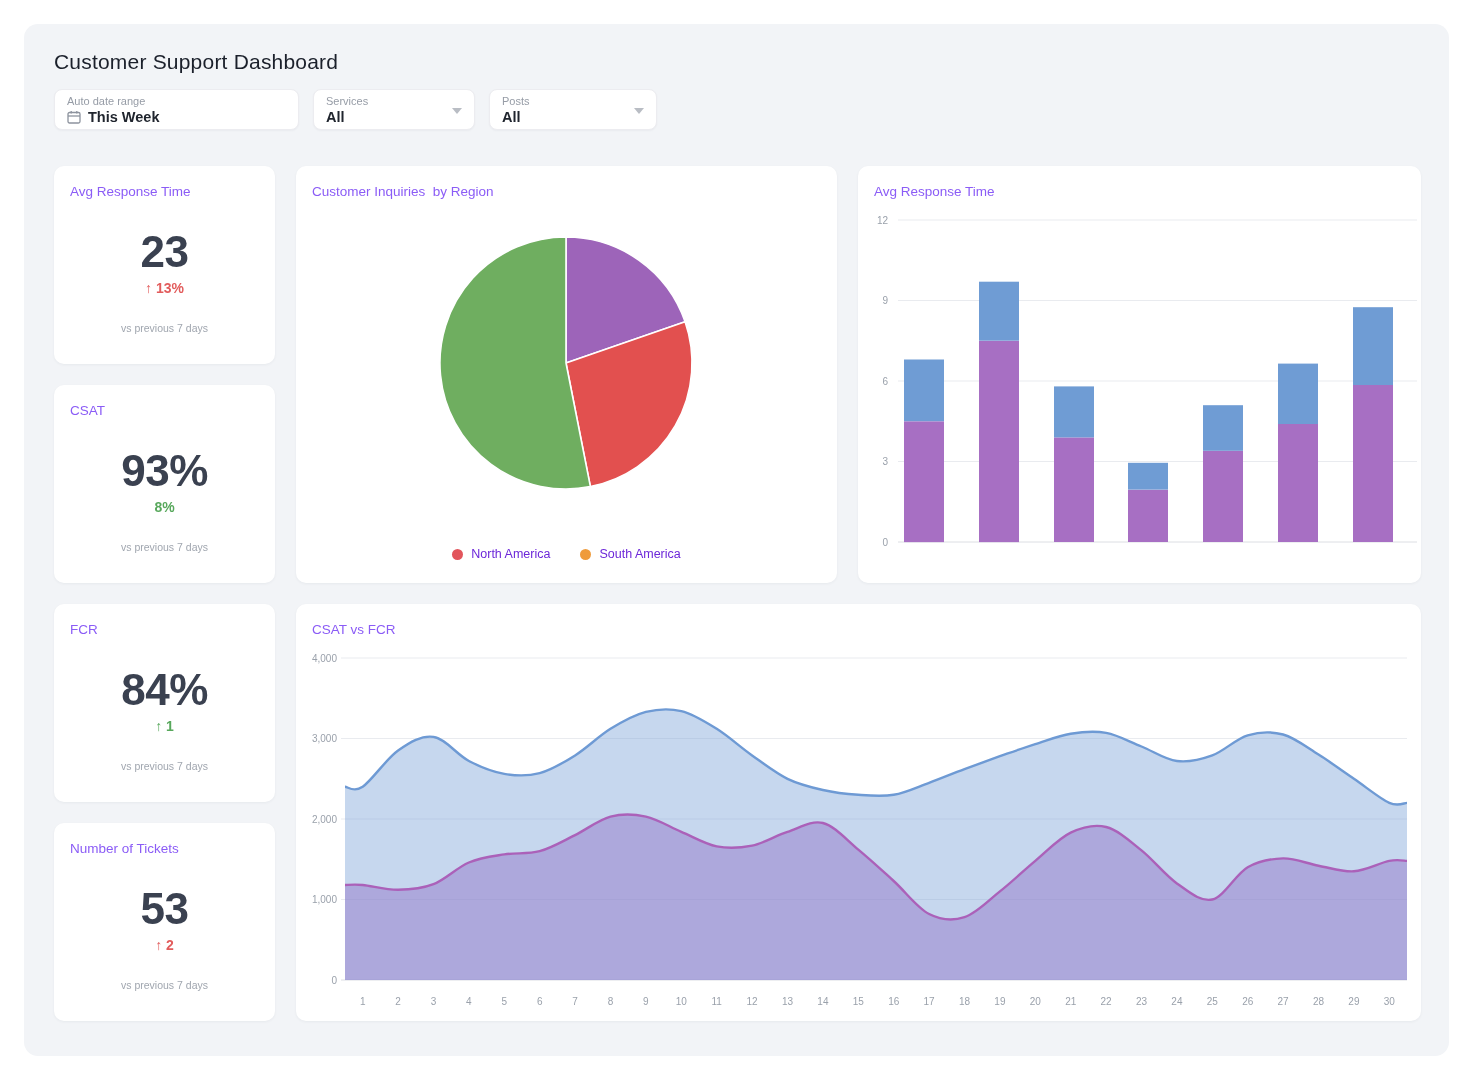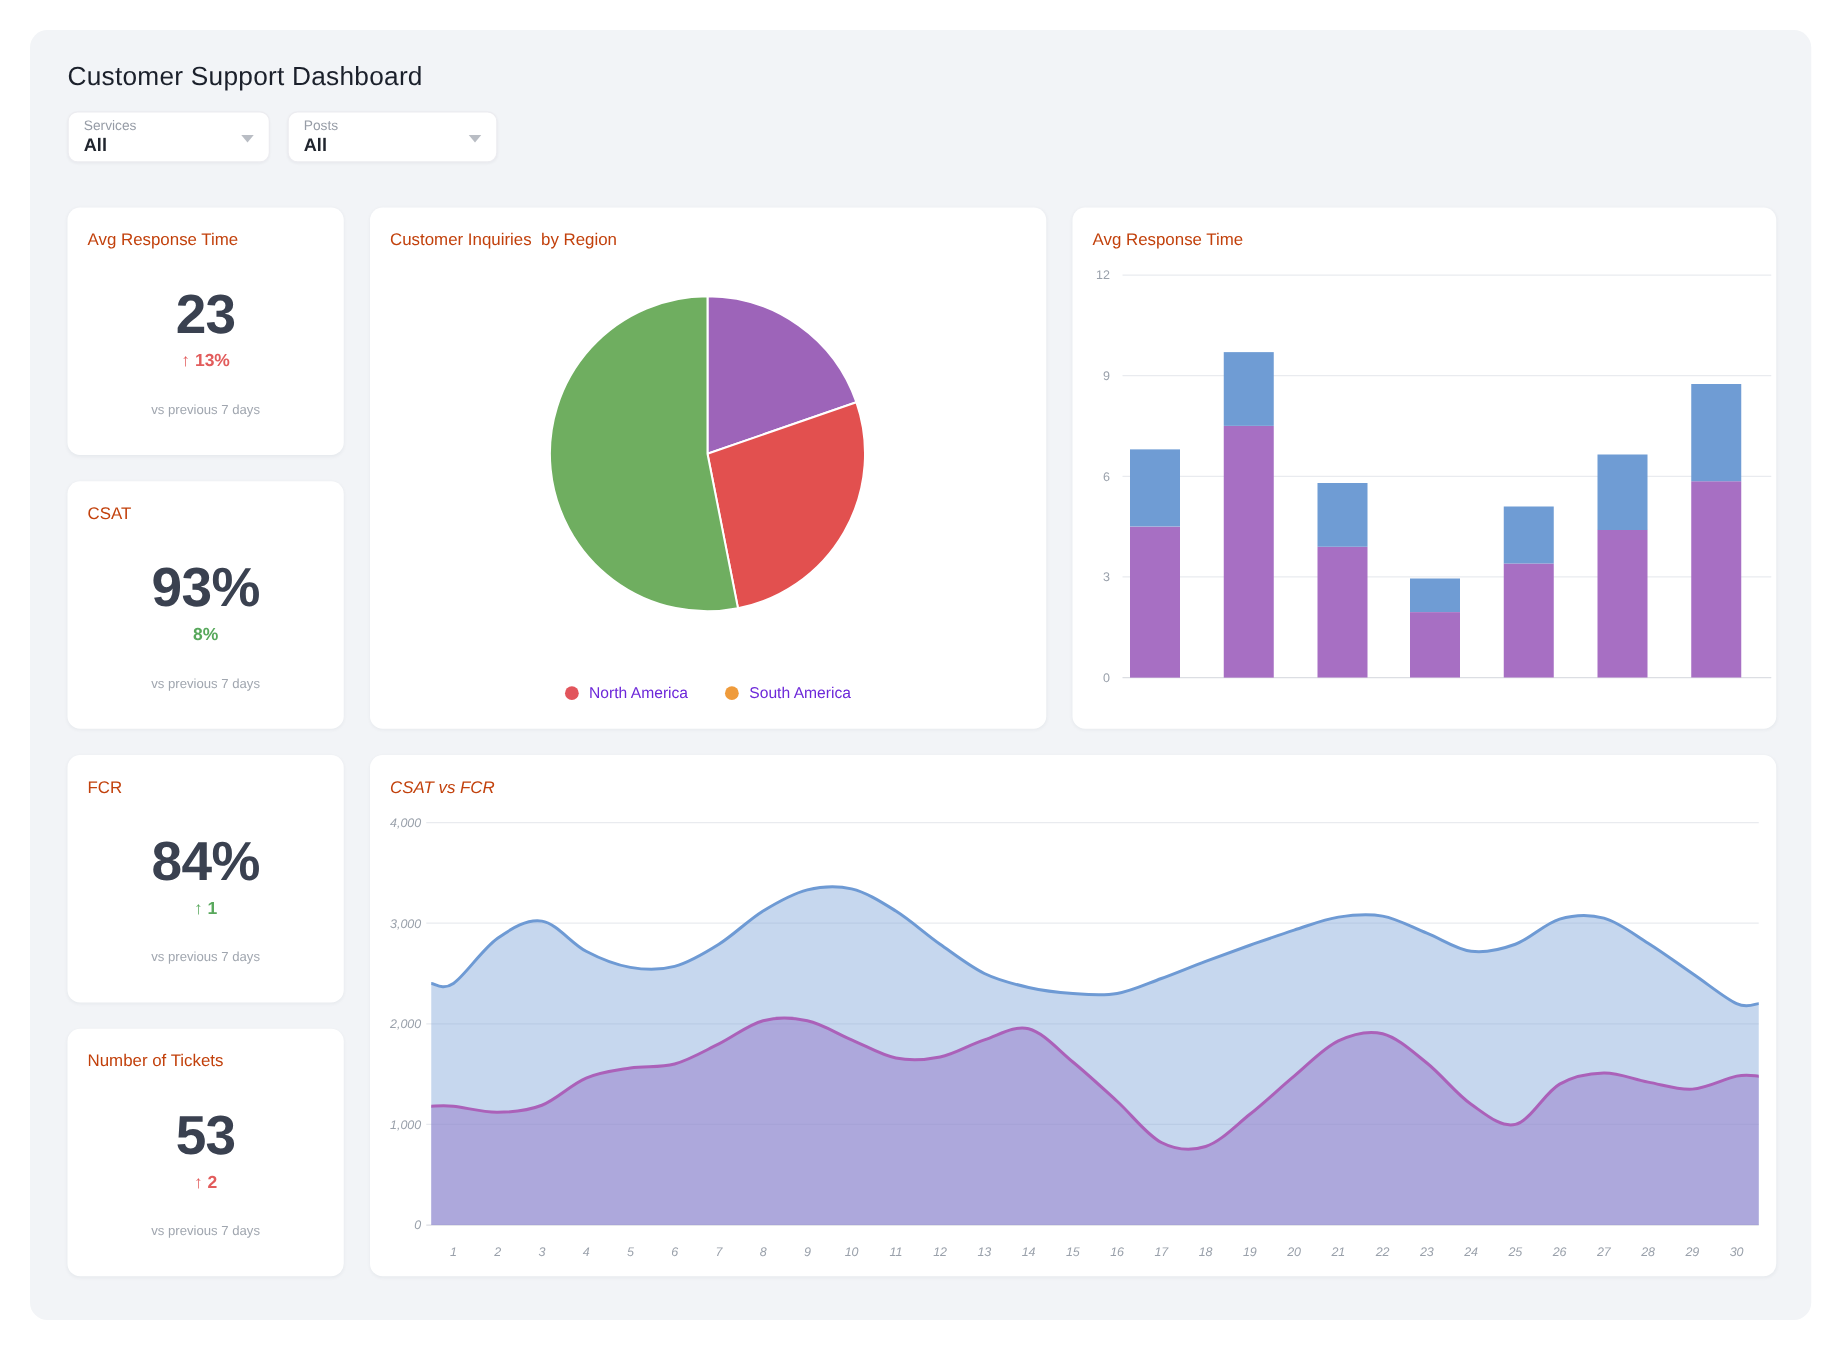--- a/index.html
+++ b/index.html
@@ -17,47 +17,61 @@
   .filter-value { font-size:14.5px; font-weight:600; color:#20252e; line-height:18px; display:flex; align-items:center; gap:7px; }
   .f1 { width:245px; } .f2 { width:162px; } .f3 { width:168px; }
   .chevron { position:absolute; right:12px; top:18px; width:0; height:0;
     border-left:5.5px solid transparent; border-right:5.5px solid transparent; border-top:6.5px solid #b9bdc4; }
   .cal-icon svg { display:block; }
 
   
   .grid { display:grid; grid-template-columns:221px 541px 563px; grid-template-rows:198px 198px 198px 198px;
     gap:21px; }
   .card { background:#fff; border-radius:10px; box-shadow:0 1px 3px rgba(20,30,50,.05); position:relative; overflow:hidden; }
-  .card-title { position:absolute; left:16px; top:18px; font-size:13.5px; color:#c2410c; white-space:pre-wrap; z-index:2; }
+  .card-title { position:absolute; left:16px; top:18px; font-size:13.5px; color:#8b5cf6; white-space:pre-wrap; z-index:2; }
 
   .kpi { display:flex; flex-direction:column; align-items:center; }
   .kpi-body { margin-top:62px; text-align:center; }
   .kpi-value { font-size:44px; font-weight:700; color:#3a4150; line-height:48px; letter-spacing:-.5px; }
   .kpi-delta { font-size:14px; font-weight:600; line-height:20px; margin-top:2px; }
   .kpi-note { font-size:10.5px; color:#a0a6af; margin-top:24px; text-align:center; }
 
   .pie-card  { grid-column:2; grid-row:1 / span 2; }
   .bar-card  { grid-column:3; grid-row:1 / span 2; }
-  .area-card { grid-column:2 / span 2; grid-row:3 / span 2;font-style:italic; }
+  .area-card { grid-column:2 / span 2; grid-row:3 / span 2; }
   .chart-svg { position:absolute; left:0; top:0; }
 
   
   .legend { position:absolute; left:0; right:0; bottom:22px; display:flex; flex-direction:column; gap:9px; }
   .legend-row { display:flex; justify-content:center; gap:30px; }
   .legend-item { display:flex; align-items:center; gap:8px; cursor:pointer; }
   .legend-dot { width:11px; height:11px; border-radius:50%; }
   .legend-label { font-size:12.5px; color:#6d28d9; }
 </style>
 </head>
 <body>
 
 <div class="dashboard">
   <div class="page-title">Customer Support Dashboard</div>
 
   <div class="filters">
+    <div class="filter-box f1">
+      <div class="filter-label">Auto date range</div>
+      <div class="filter-value">
+        <span class="cal-icon">
+          <svg width="14" height="14" viewBox="0 0 14 14">
+              <rect x="1" y="2.5" width="12" height="10.5" rx="1.5" fill="none" stroke="#8d939e" stroke-width="1.3"></rect>
+              <line x1="1" y1="6" x2="13" y2="6" stroke="#8d939e" stroke-width="1.3"></line>
+              <line x1="4.2" y1="1" x2="4.2" y2="3.5" stroke="#8d939e" stroke-width="1.3"></line>
+              <line x1="9.8" y1="1" x2="9.8" y2="3.5" stroke="#8d939e" stroke-width="1.3"></line>
+            </svg>
+        </span>
+        <span>This Week</span>
+      </div>
+    </div>
     <div class="filter-box f2">
       <div class="filter-label">Services</div>
       <div class="filter-value">
           <span>All</span>
         </div>
       <div class="chevron"></div>
     </div>
     <div class="filter-box f3">
       <div class="filter-label">Posts</div>
       <div class="filter-value">

